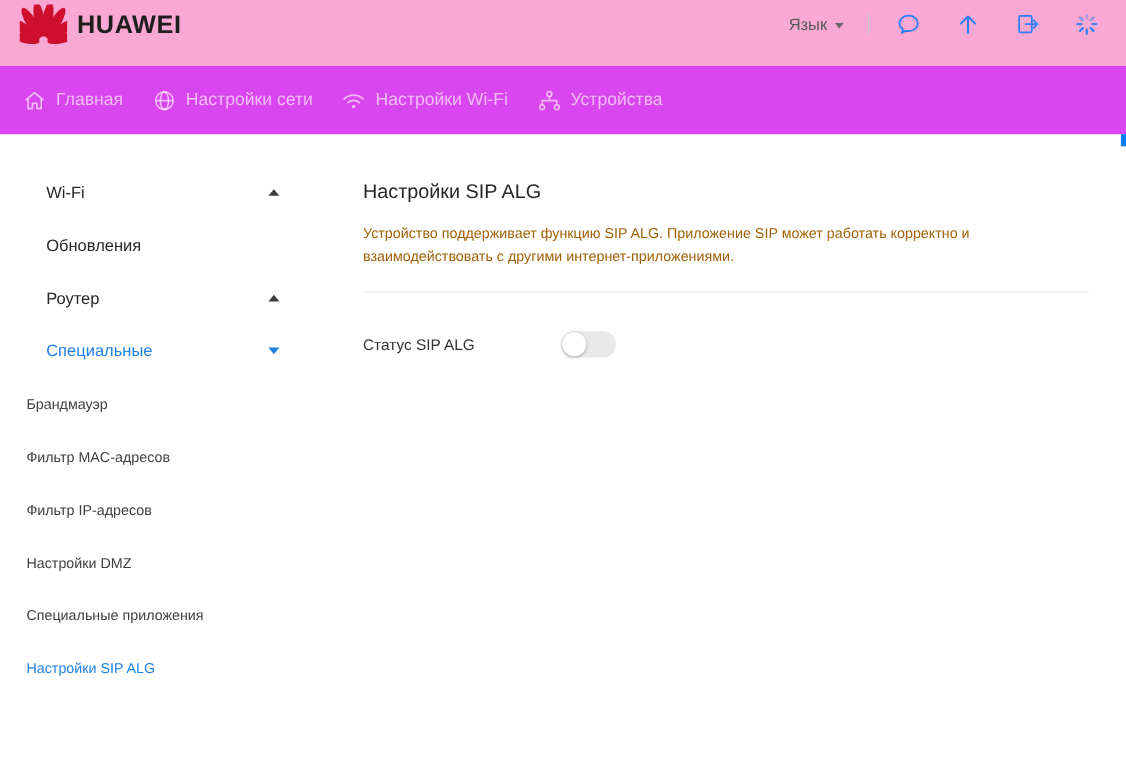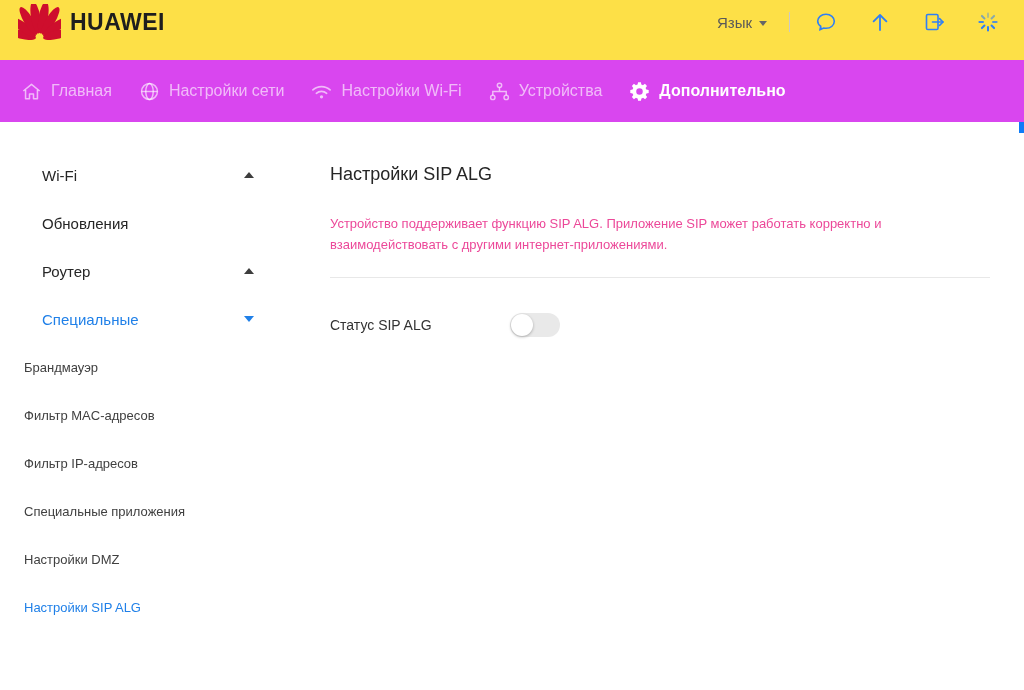--- a/index.html
+++ b/index.html
@@ -1,21 +1,21 @@
 <!DOCTYPE html>
 <html><head>
 <meta charset="utf-8">
 <style>
   * { margin:0; padding:0; box-sizing:border-box; }
   html,body { width:1024px; height:690px; background:#fff;
     font-family:"Liberation Sans", sans-serif; overflow:hidden; position:relative; }
 
   
   .header { height:60px; display:flex; align-items:center;
-    justify-content:space-between; padding:0 16px 16px 18px; background:#fde047; }
+    justify-content:space-between; padding:0 16px 16px 18px; background:#f9a8d4; }
   .brand { display:flex; align-items:center; gap:9px; }
   .brand-text { font-size:23px; font-weight:bold; letter-spacing:.5px; color:#1e1e1e; }
   .header-right { display:flex; align-items:center; }
   .lang { display:flex; align-items:center; gap:7px; color:#595959;
     font-size:15px; cursor:pointer; margin-right:22px; }
   .caret-down { width:0; height:0; border-left:4.5px solid transparent;
     border-right:4.5px solid transparent; border-top:5.5px solid #666; margin-top:2px; }
   .v-divider { width:1px; height:20px; background:#c9c9c9; margin-right:24px; }
   .hdr-icon { width:24px; height:24px; color:#2e7ff7; cursor:pointer; margin-right:30px; }
   .hdr-icon:last-child { margin-right:8px; }
@@ -41,22 +41,22 @@
     font-size:13px; color:#404040; cursor:pointer; }
   .blue-text { color:#2080e8; }
   .tri-up { width:0; height:0; border-left:5px solid transparent;
     border-right:5px solid transparent; border-bottom:6px solid #3d3d3d; }
   .tri-down { width:0; height:0; border-left:5px solid transparent;
     border-right:5px solid transparent; border-top:6px solid #2080e8; }
 
   
   .main { margin-left:30px; width:660px; padding-top:42px; }
   .main-title { font-size:18px; color:#262626; }
-  .main-desc { margin-top:28px; font-size:13px; line-height:21px;
-    color:#ec4899; max-width:605px; }
+  .main-desc { margin-top:16px; font-size:13px; line-height:21px;
+    color:#a16207; max-width:605px; }
   .divider { margin-top:22px; border-top:1px solid #e8e8e8; width:660px; }
   .toggle-row { margin-top:35px; display:flex; align-items:center; }
   .toggle-label { width:180px; font-size:14px; color:#333; }
   .switch { width:50px; height:24px; background:#e9e9e9; border-radius:12px;
     position:relative; cursor:pointer; }
   .knob { position:absolute; left:1px; top:1px; width:22px; height:22px;
     border-radius:50%; background:#fff; box-shadow:0 1px 3px rgba(0,0,0,.28); }
 </style>
 </head>
 <body>
@@ -161,27 +161,20 @@
   </div>
   <div class="nav-item">
     <svg viewBox="0 0 24 24" fill="none" stroke="currentColor" stroke-width="1.5">
       <circle cx="12" cy="5.6" r="2.3"></circle>
       <circle cx="5" cy="18.2" r="2.3"></circle>
       <circle cx="19" cy="18.2" r="2.3"></circle>
       <path d="M12 7.9V12M12 12H5v3.9M12 12h7v3.9"></path>
     </svg>
     <span>Устройства</span>
   </div>
-  <div class="nav-item active">
-    <svg viewBox="0 0 24 24" fill="currentColor" fill-rule="evenodd">
-      <path d="M21.6 13.5v-3l-2.55-.5a7.3 7.3 0 0 0-.7-1.7l1.45-2.15-2.12-2.12-2.15 1.45a7.3 7.3 0 0 0-1.7-.7L13.5 2.3h-3l-.48 2.48a7.3 7.3 0 0 0-1.7.7L6.17 4.03 4.05 6.15 5.5 8.3a7.3 7.3 0 0 0-.7 1.7l-2.4.5v3l2.4.5c.17.6.4 1.17.7 1.7l-1.45 2.15 2.12 2.12 2.15-1.45c.53.3 1.1.53 1.7.7l.48 2.48h3l.48-2.48a7.3 7.3 0 0 0 1.7-.7l2.15 1.45 2.12-2.12-1.45-2.15c.3-.53.53-1.1.7-1.7l2.5-.5z
-               M12 8.6a3.4 3.4 0 1 1 0 6.8 3.4 3.4 0 0 1 0-6.8z"></path>
-    </svg>
-    <span>Дополнительно</span>
-  </div>
 </div>
 <div class="blue-sliver"></div>
 
 <div class="layout">
 
   <div class="sidebar">
     <div class="side-row">
       <span>Wi-Fi</span>
       <span class="tri-up"></span>
     </div>
@@ -201,24 +194,24 @@
     <div class="side-sub">
       <span>Брандмауэр</span>
     </div>
     <div class="side-sub">
       <span>Фильтр MAC-адресов</span>
     </div>
     <div class="side-sub">
       <span>Фильтр IP-адресов</span>
     </div>
     <div class="side-sub">
+      <span>Настройки DMZ</span>
+    </div>
+    <div class="side-sub">
       <span>Специальные приложения</span>
-    </div>
-    <div class="side-sub">
-      <span>Настройки DMZ</span>
     </div>
     <div class="side-sub blue-text">
       <span>Настройки SIP ALG</span>
     </div>
   </div>
 
   <div class="main">
     <div class="main-title">Настройки SIP ALG</div>
     <div class="main-desc">Устройство поддерживает функцию SIP ALG. Приложение SIP может работать корректно и взаимодействовать с другими интернет-приложениями.</div>
     <div class="divider"></div>

